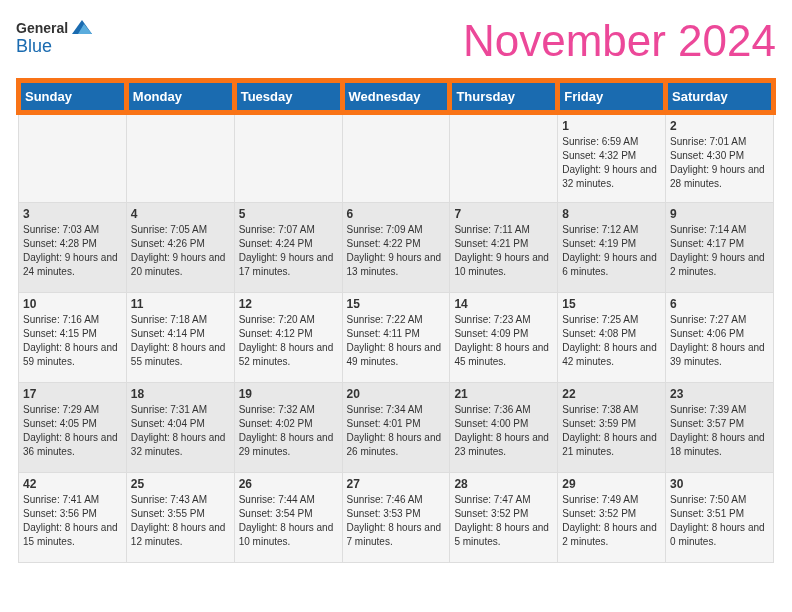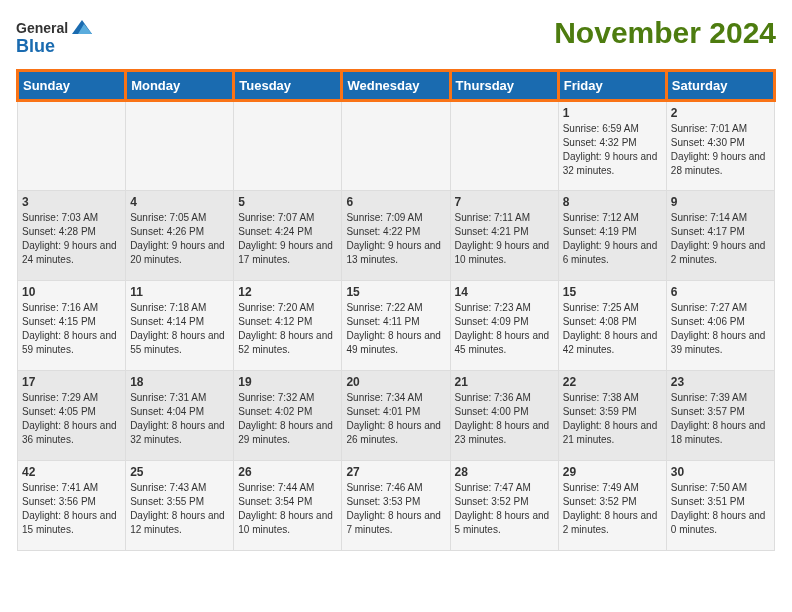--- a/index.html
+++ b/index.html
@@ -20,53 +20,53 @@
       display: flex;
       align-items: center;
     }
     .logo-text-general {
       font-size: 14px;
       font-weight: bold;
       color: #333;
     }
     .logo-text-blue {
       font-size: 18px;
-      font-weight: bold;
+      font-weight: normal;
       color: #1a6bb0;
     }
     .logo-icon {
       width: 24px;
       height: 24px;
       margin-left: 2px;
     }
     .title-block {
       text-align: right;
     }
     .month-title {
-      font-size: 30px;
-      font-weight: bold;
-      color: #4d7c0f;
+      font-size: 44px;
+      font-weight: normal;
+      color: #ec4899;
     }
     .location-title {
       font-size: 16px;
       color: #555;
     }
     .calendar-table {
       width: 100%;
       border-collapse: collapse;
       table-layout: fixed;
     }
     .calendar-table thead tr th {
       background-color: #1a6bb0;
       color: #fff;
       font-size: 13px;
       font-weight: bold;
       padding: 6px 4px;
       text-align: left;
-      border: 3px solid #f97316;
+      border: 5px solid #f97316;
     }
     .calendar-table tbody tr td {
       vertical-align: top;
       padding: 4px 4px;
       border: 1px solid #ddd;
       font-size: 10.5px;
       color: #333;
       height: 90px;
     }
     .calendar-table tbody tr:nth-child(odd) td {

